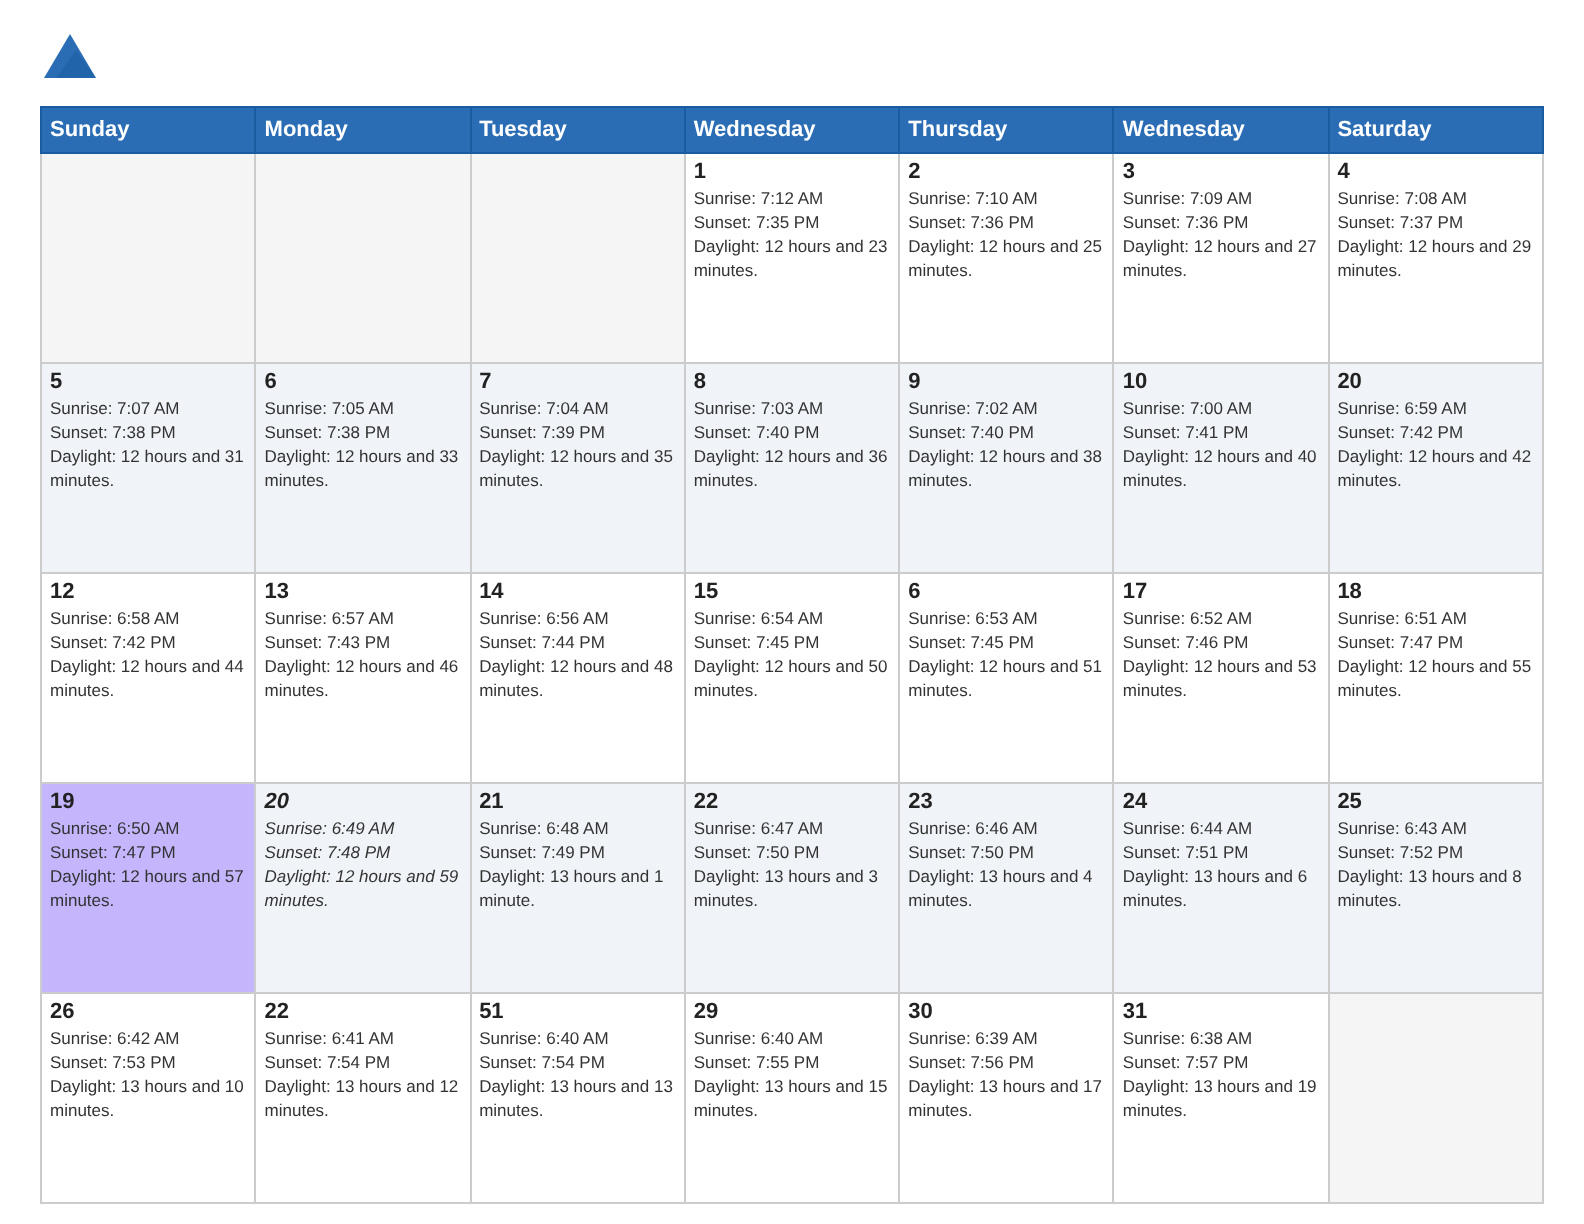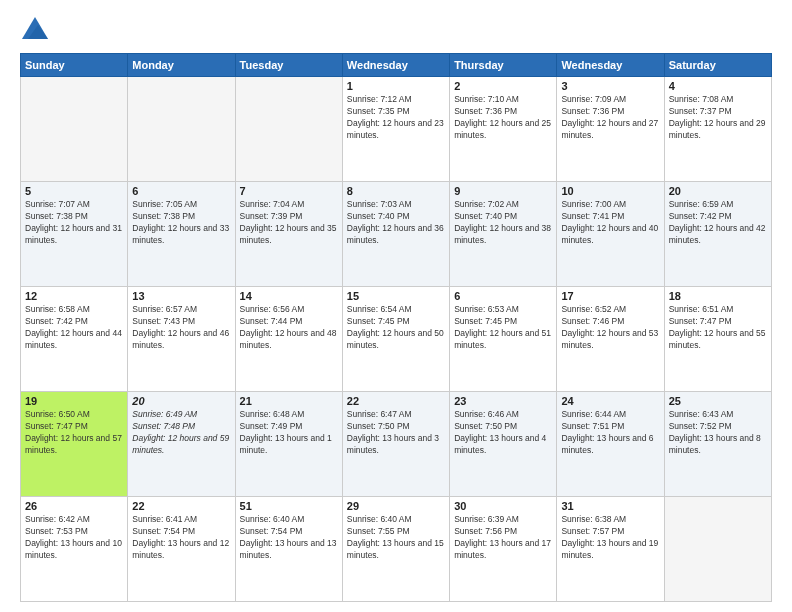--- a/index.html
+++ b/index.html
@@ -213,21 +213,21 @@
           <td>
             <span class="day-number">17</span>
             <div class="day-info">Sunrise: 6:52 AM<br>Sunset: 7:46 PM<br>Daylight: 12 hours and 53 minutes.</div>
           </td>
           <td>
             <span class="day-number">18</span>
             <div class="day-info">Sunrise: 6:51 AM<br>Sunset: 7:47 PM<br>Daylight: 12 hours and 55 minutes.</div>
           </td>
         </tr>
         <tr>
-          <td style="background: #bef264;">
+          <td style="background: #c4b5fd;">
             <span class="day-number">19</span>
             <div class="day-info">Sunrise: 6:50 AM<br>Sunset: 7:47 PM<br>Daylight: 12 hours and 57 minutes.</div>
           </td>
           <td style="background: rgb(240, 244, 248); font-style: italic;">
             <span class="day-number">20</span>
             <div class="day-info">Sunrise: 6:49 AM<br>Sunset: 7:48 PM<br>Daylight: 12 hours and 59 minutes.</div>
           </td>
           <td style="background: rgb(240, 244, 248); margin-left: 32px;">
             <span class="day-number">21</span>
             <div class="day-info">Sunrise: 6:48 AM<br>Sunset: 7:49 PM<br>Daylight: 13 hours and 1 minute.</div>

